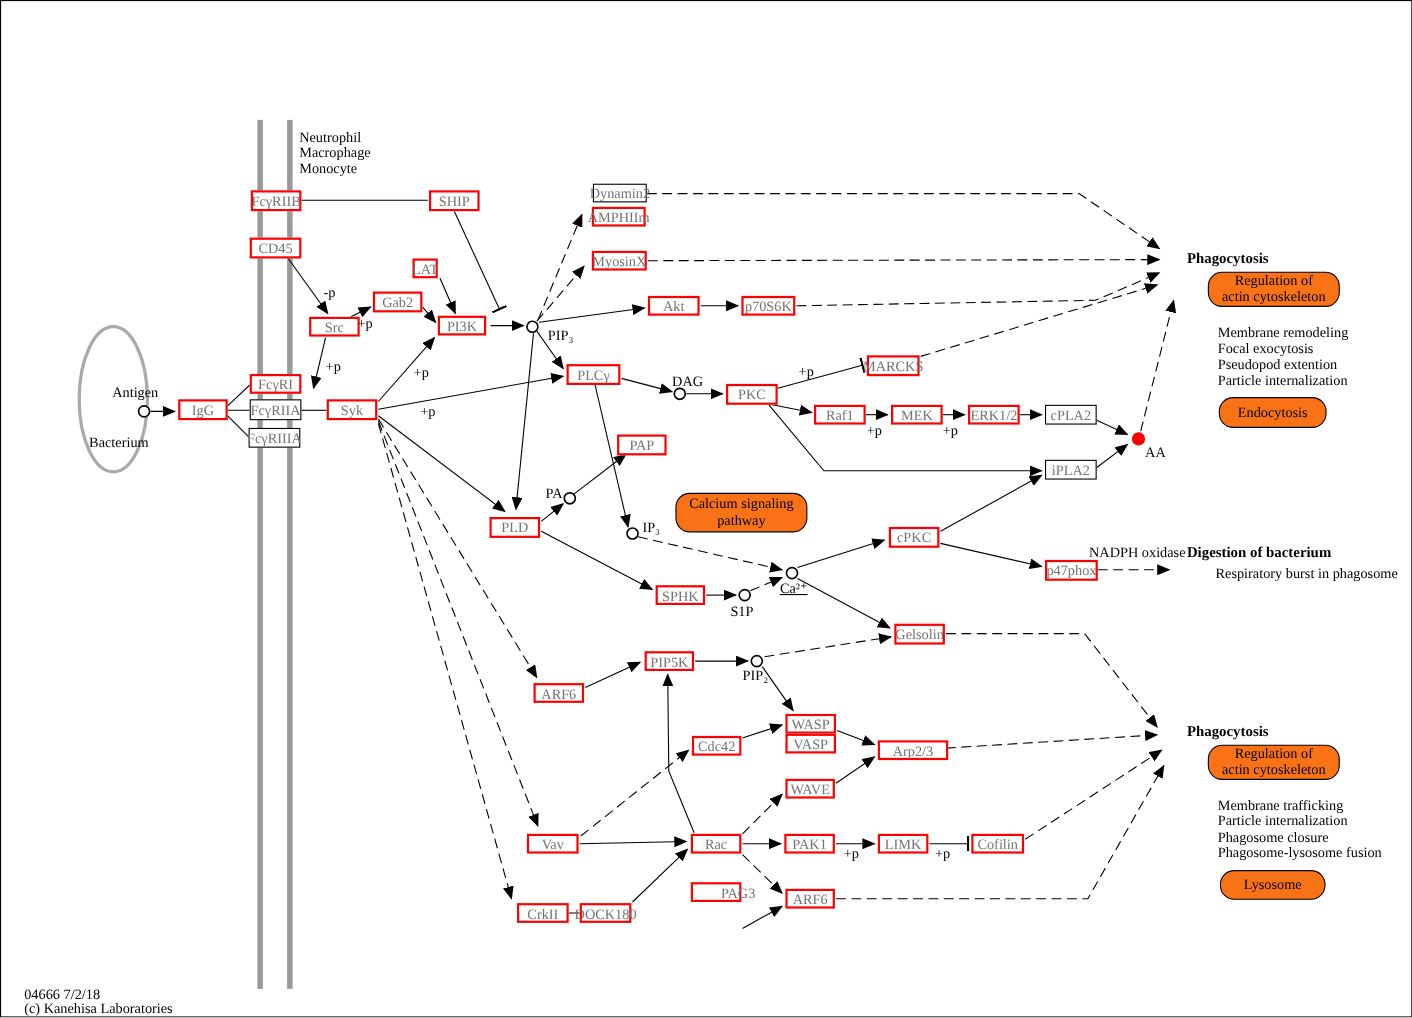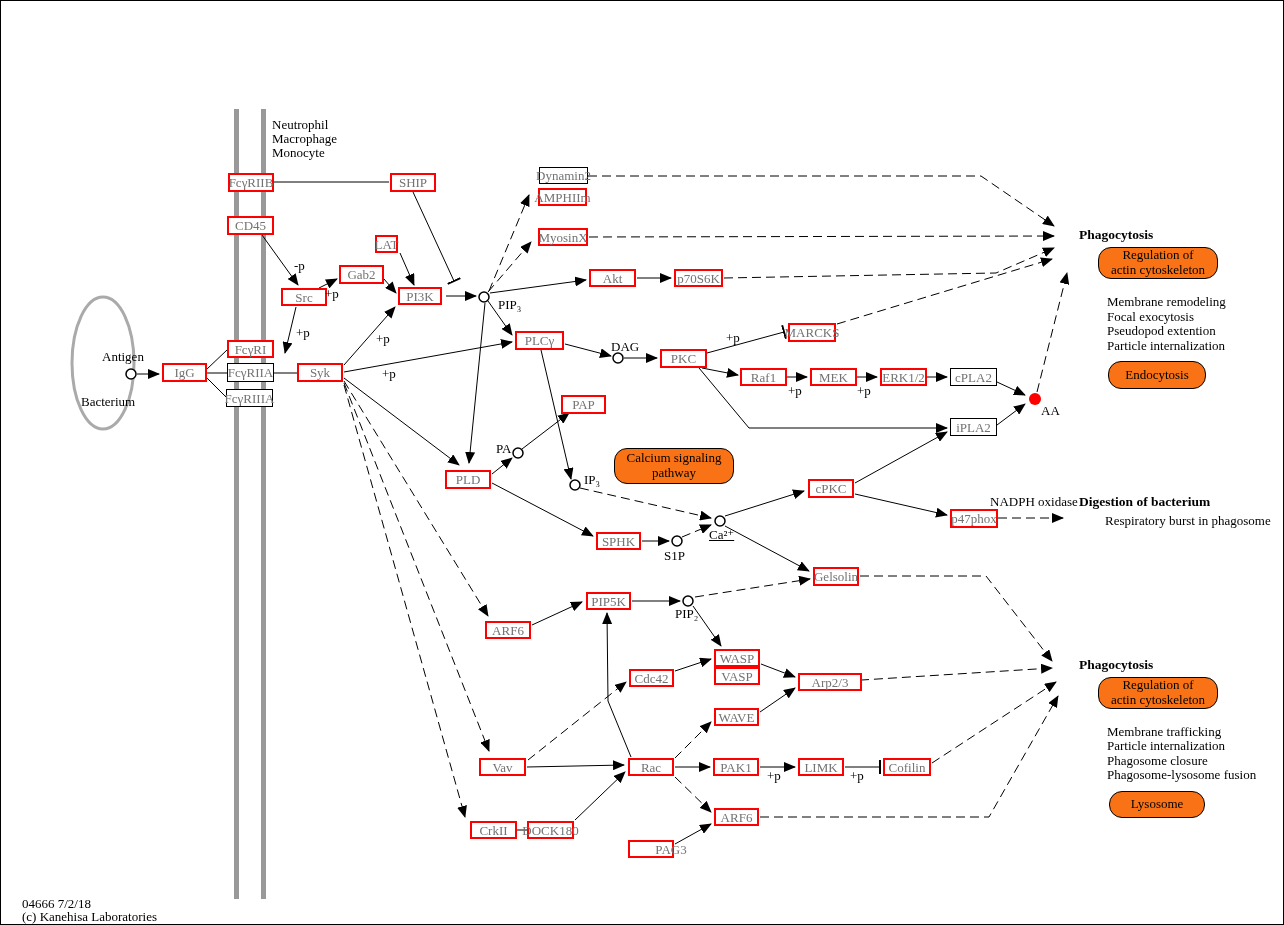--- a/index.html
+++ b/index.html
@@ -166,21 +166,21 @@
       <div class="node red" style="left: 797px; top: 672px; width: 64px; height: 18px;">Arp2/3</div>
       <div class="node red" style="left: 713px; top: 707px; width: 45px; height: 18px;">WAVE</div>
       <div class="node red" style="left: 478px; top: 757px; width: 47px; height: 18px;">Vav</div>
       <div class="node red" style="left: 627px; top: 757px; width: 46px; height: 18px;">Rac</div>
       <div class="node red" style="left: 712px; top: 757px; width: 46px; height: 18px;">PAK1</div>
       <div class="node red" style="left: 797px; top: 757px; width: 46px; height: 18px;">LIMK</div>
       <div class="node red" style="left: 882px; top: 757px; width: 48px; height: 18px;">Cofilin</div>
       <div class="node red" style="left: 713px; top: 807px; width: 45px; height: 18px;">ARF6</div>
       <div class="node red" style="left: 469px; top: 820px; width: 47px; height: 18px;">CrkII</div>
       <div class="node red" style="left: 526px; top: 820px; width: 47px; height: 18px;">DOCK180</div>
-      <div class="node red" style="left: 627px; top: 839px; width: 46px; height: 18px; padding-left: 40px;">PAG3</div>
+      <div class="node red" style="left: 627px; top: 801px; width: 46px; height: 18px; padding-left: 40px;">PAG3</div>
     </div>
   <div id="labels-layer">
       <div class="lbl" style="left: 271px; top: 117px;">Neutrophil</div>
       <div class="lbl" style="left: 271px; top: 131px;">Macrophage</div>
       <div class="lbl" style="left: 271px; top: 145px;">Monocyte</div>
       <div class="lbl" style="left: 101px; top: 349px;">Antigen</div>
       <div class="lbl" style="left: 80px; top: 394px;">Bacterium</div>
       <div class="lbl" style="left: 497px; top: 297px;">PIP₃</div>
       <div class="lbl" style="left: 610px; top: 339px;">DAG</div>
       <div class="lbl" style="left: 495px; top: 441px;">PA</div>

